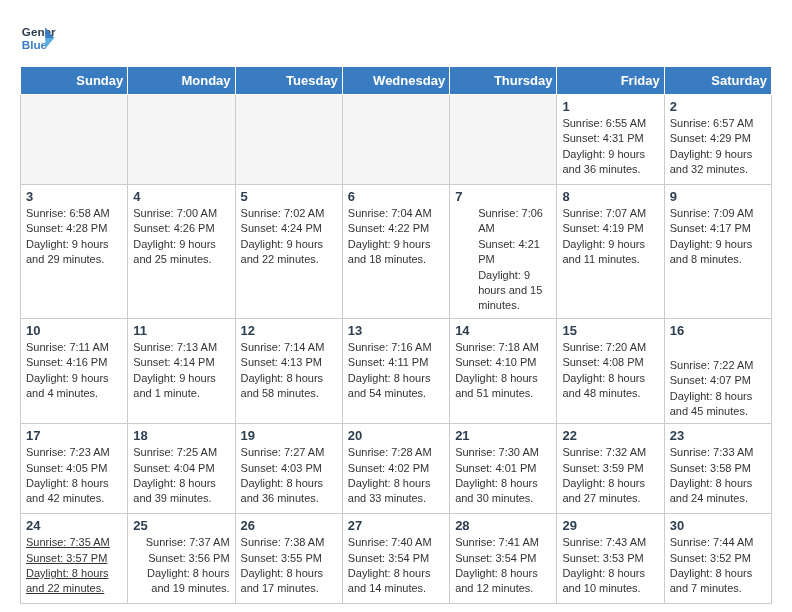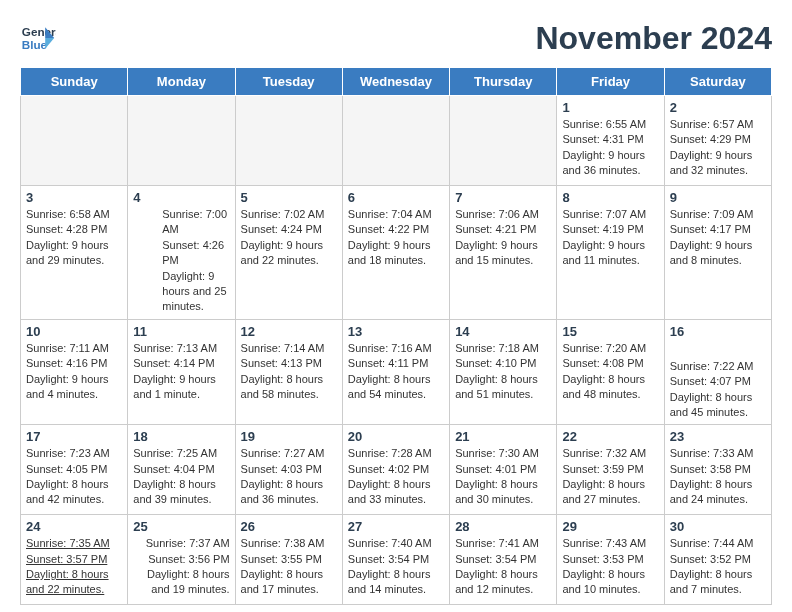--- a/index.html
+++ b/index.html
@@ -41,21 +41,21 @@
       width: 100%;
       border-collapse: collapse;
       table-layout: fixed;
     }
     th {
       background-color: #3a7cc1;
       color: #fff;
       font-size: 13px;
       font-weight: bold;
       padding: 6px 4px;
-      text-align: center;
+      text-align: right;
       border: 1px solid #fff;
     }
     td {
       border: 1px solid #ccc;
       vertical-align: top;
       padding: 4px 5px;
       height: 90px;
       font-size: 11px;
       color: #333;
       background: #fff;
@@ -81,21 +81,20 @@
 <div class="header-section">
   <div class="logo">
     <svg class="logo-icon" viewBox="0 0 40 40">
       <text x="2" y="18" font-size="13" font-weight="bold" fill="#2c3e50">General</text>
       <text x="2" y="32" font-size="13" font-weight="bold" fill="#3a7cc1">Blue</text>
       <polygon points="28,8 38,20 28,20" fill="#3a7cc1"></polygon>
       <polygon points="28,20 38,20 28,32" fill="#5aaddd"></polygon>
     </svg>
   </div>
   <div class="title-section">
-    <div class="month-title">November 2024</div>
   </div>
 </div>
 
 <table>
   <thead>
     <tr>
     <th>Sunday</th>
         <th>Monday</th>
         <th>Tuesday</th>
         <th>Wednesday</th>
@@ -126,39 +125,39 @@
       </tr>
       <tr>
         <td>
           <div class="day-num">3</div>
           <div class="day-info" style="white-space: pre-line;">Sunrise: 6:58 AM
 Sunset: 4:28 PM
 Daylight: 9 hours and 29 minutes.</div>
         </td>
         <td>
           <div class="day-num">4</div>
-          <div class="day-info" style="white-space: pre-line; margin-left: 29px;">Sunrise: 7:00 AM
+          <div class="day-info" style="white-space: pre-line;">Sunrise: 7:00 AM
 Sunset: 4:26 PM
 Daylight: 9 hours and 25 minutes.</div>
         </td>
         <td>
           <div class="day-num">5</div>
           <div class="day-info" style="white-space: pre-line;">Sunrise: 7:02 AM
 Sunset: 4:24 PM
 Daylight: 9 hours and 22 minutes.</div>
         </td>
         <td>
           <div class="day-num">6</div>
           <div class="day-info" style="white-space: pre-line;">Sunrise: 7:04 AM
 Sunset: 4:22 PM
 Daylight: 9 hours and 18 minutes.</div>
         </td>
         <td>
           <div class="day-num">7</div>
-          <div class="day-info" style="white-space: pre-line;">Sunrise: 7:06 AM
+          <div class="day-info" style="white-space: pre-line; margin-left: 23px;">Sunrise: 7:06 AM
 Sunset: 4:21 PM
 Daylight: 9 hours and 15 minutes.</div>
         </td>
         <td>
           <div class="day-num">8</div>
           <div class="day-info" style="white-space: pre-line;">Sunrise: 7:07 AM
 Sunset: 4:19 PM
 Daylight: 9 hours and 11 minutes.</div>
         </td>
         <td>

